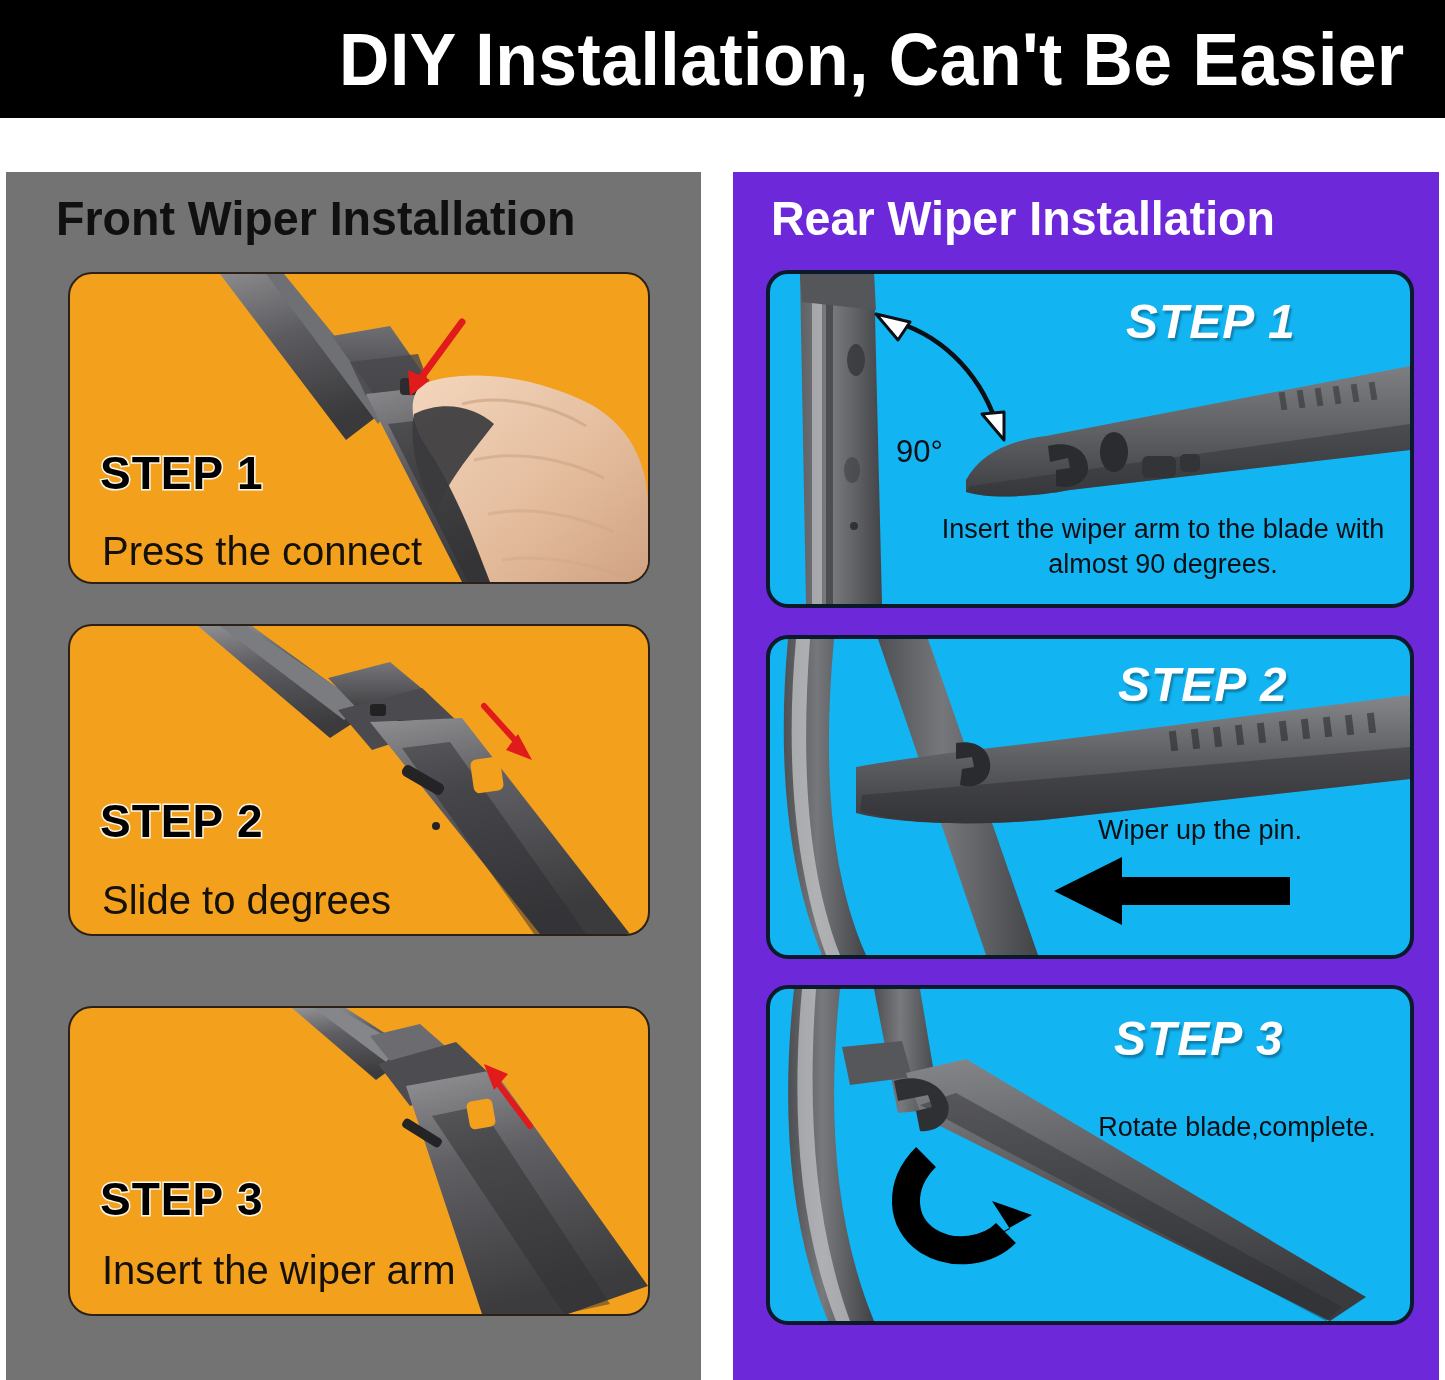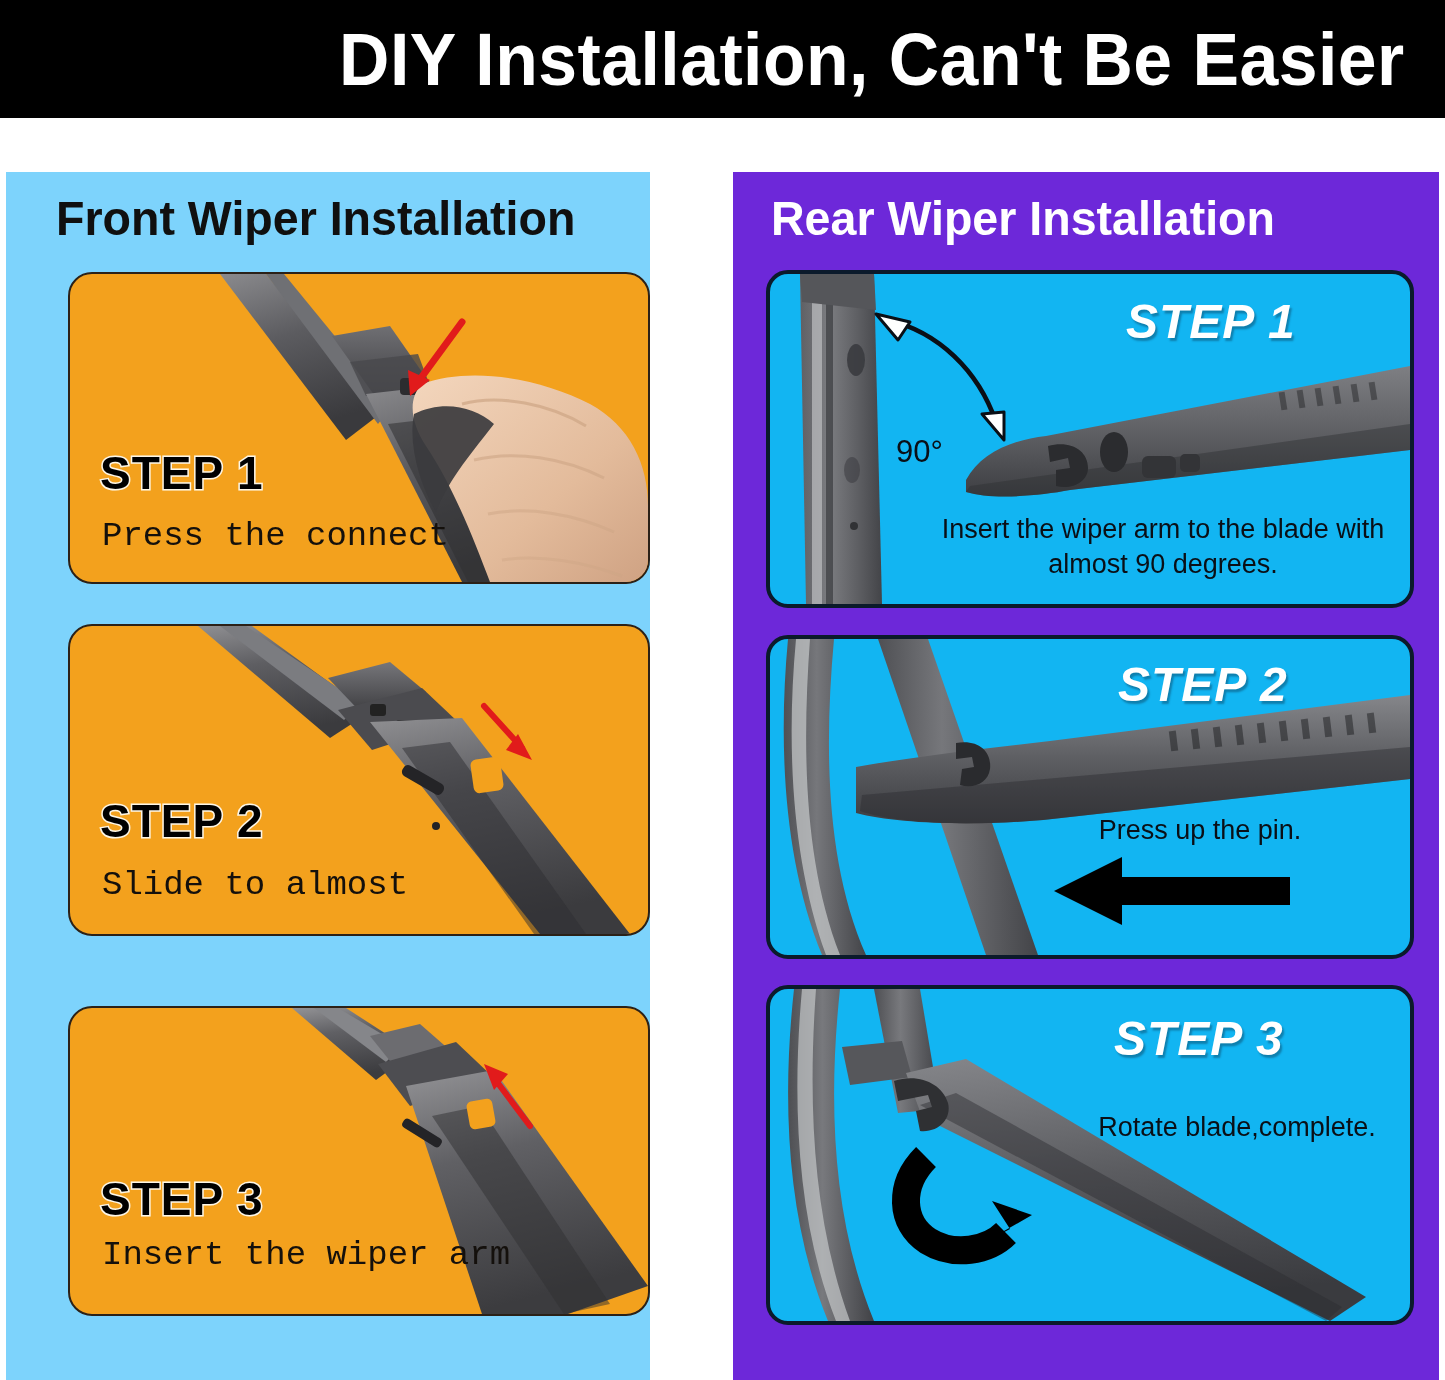--- a/index.html
+++ b/index.html
@@ -44,22 +44,22 @@
     width: 1445px;
     height: 1262px;
   }
   .panel {
     position: absolute;
     top: 54px;
     height: 1208px;
   }
   .panel-front {
     left: 6px;
-    width: 644px;
-    background: #7dd3fc;
+    width: 695px;
+    background: #737373;
   }
   .panel-rear {
     left: 733px;
     width: 706px;
     background: #6d28d9;
   }
   .panel-title {
     position: absolute;
     top: 22px;
     font-family: "Liberation Sans Narrow", "Liberation Sans", sans-serif;
@@ -114,26 +114,27 @@
     font-size: 46px;
     color: #000000;
     letter-spacing: 1px;
     -webkit-text-stroke: 3px #fdf6e6;
     paint-order: stroke fill;
     z-index: 6;
     white-space: nowrap;
   }
   .step-caption-dark {
     position: absolute;
-    font-family: Liberation Mono, monospace;
+    font-family: Liberation Sans, sans-serif;
     font-weight: normal;
-    font-size: 34px;
+    font-size: 40px;
     color: #14100c;
     z-index: 6;
     white-space: nowrap;
+    margin-top: 12px;
   }
 
   
   .step-label-light {
     position: absolute;
     font-family: "Liberation Sans Narrow", "Liberation Sans", sans-serif;
     font-weight: bold;
     font-style: italic;
     font-size: 48px;
     color: #ffffff;
@@ -261,21 +262,21 @@
         <rect x="402" y="132" width="30" height="34" rx="6" fill="#F3A11D" transform="rotate(-8 417 149)"></rect>
         <rect x="330" y="148" width="46" height="12" rx="5" fill="#242427" transform="rotate(30 353 154)"></rect>
         <circle cx="366" cy="200" r="4" fill="#232326"></circle>
 
         <g>
           <line x1="414" y1="80" x2="452" y2="122" stroke="#E11B1B" stroke-width="6" stroke-linecap="round"></line>
           <polygon points="462,134 436,124 448,108" fill="#E11B1B"></polygon>
         </g>
       </svg>
       <div class="step-label-dark" style="left:30px; top:168px;">STEP 2</div>
-      <div class="step-caption-dark" style="left:32px; top:240px;">Slide to almost</div>
+      <div class="step-caption-dark" style="left:32px; top:240px;">Slide to degrees</div>
     </div>
 
     <div class="step-card front-card-3">
       <svg class="art" viewBox="0 0 578 306" preserveAspectRatio="none">
         <defs>
           <linearGradient id="bladeG3" x1="0" y1="0" x2="0.25" y2="1">
             <stop offset="0%" stop-color="#939396"></stop>
             <stop offset="40%" stop-color="#606064"></stop>
             <stop offset="100%" stop-color="#3c3c3f"></stop>
           </linearGradient>
@@ -394,21 +395,21 @@
           <rect x="554" y="78" width="7" height="20" transform="rotate(-7 557 88)"></rect>
           <rect x="576" y="76" width="7" height="20" transform="rotate(-7 579 86)"></rect>
           <rect x="598" y="74" width="7" height="20" transform="rotate(-7 601 84)"></rect>
         </g>
 
         <g>
           <polygon points="284,252 352,218 352,238 520,238 520,266 352,266 352,286" fill="#000000"></polygon>
         </g>
       </svg>
       <div class="step-label-light" style="left:348px; top:18px;">STEP 2</div>
-      <div class="step-caption-light" style="left:240px; top:174px; width:380px;">Press up the pin.</div>
+      <div class="step-caption-light" style="left:240px; top:174px; width:380px;">Wiper up the pin.</div>
     </div>
 
     <div class="step-card rear-card-3">
       <svg class="art" viewBox="0 0 640 332" preserveAspectRatio="none">
         <defs>
           <linearGradient id="armR3" x1="0" y1="0" x2="1" y2="0">
             <stop offset="0%" stop-color="#4e4f53"></stop>
             <stop offset="40%" stop-color="#78797d"></stop>
             <stop offset="100%" stop-color="#414246"></stop>
           </linearGradient>

